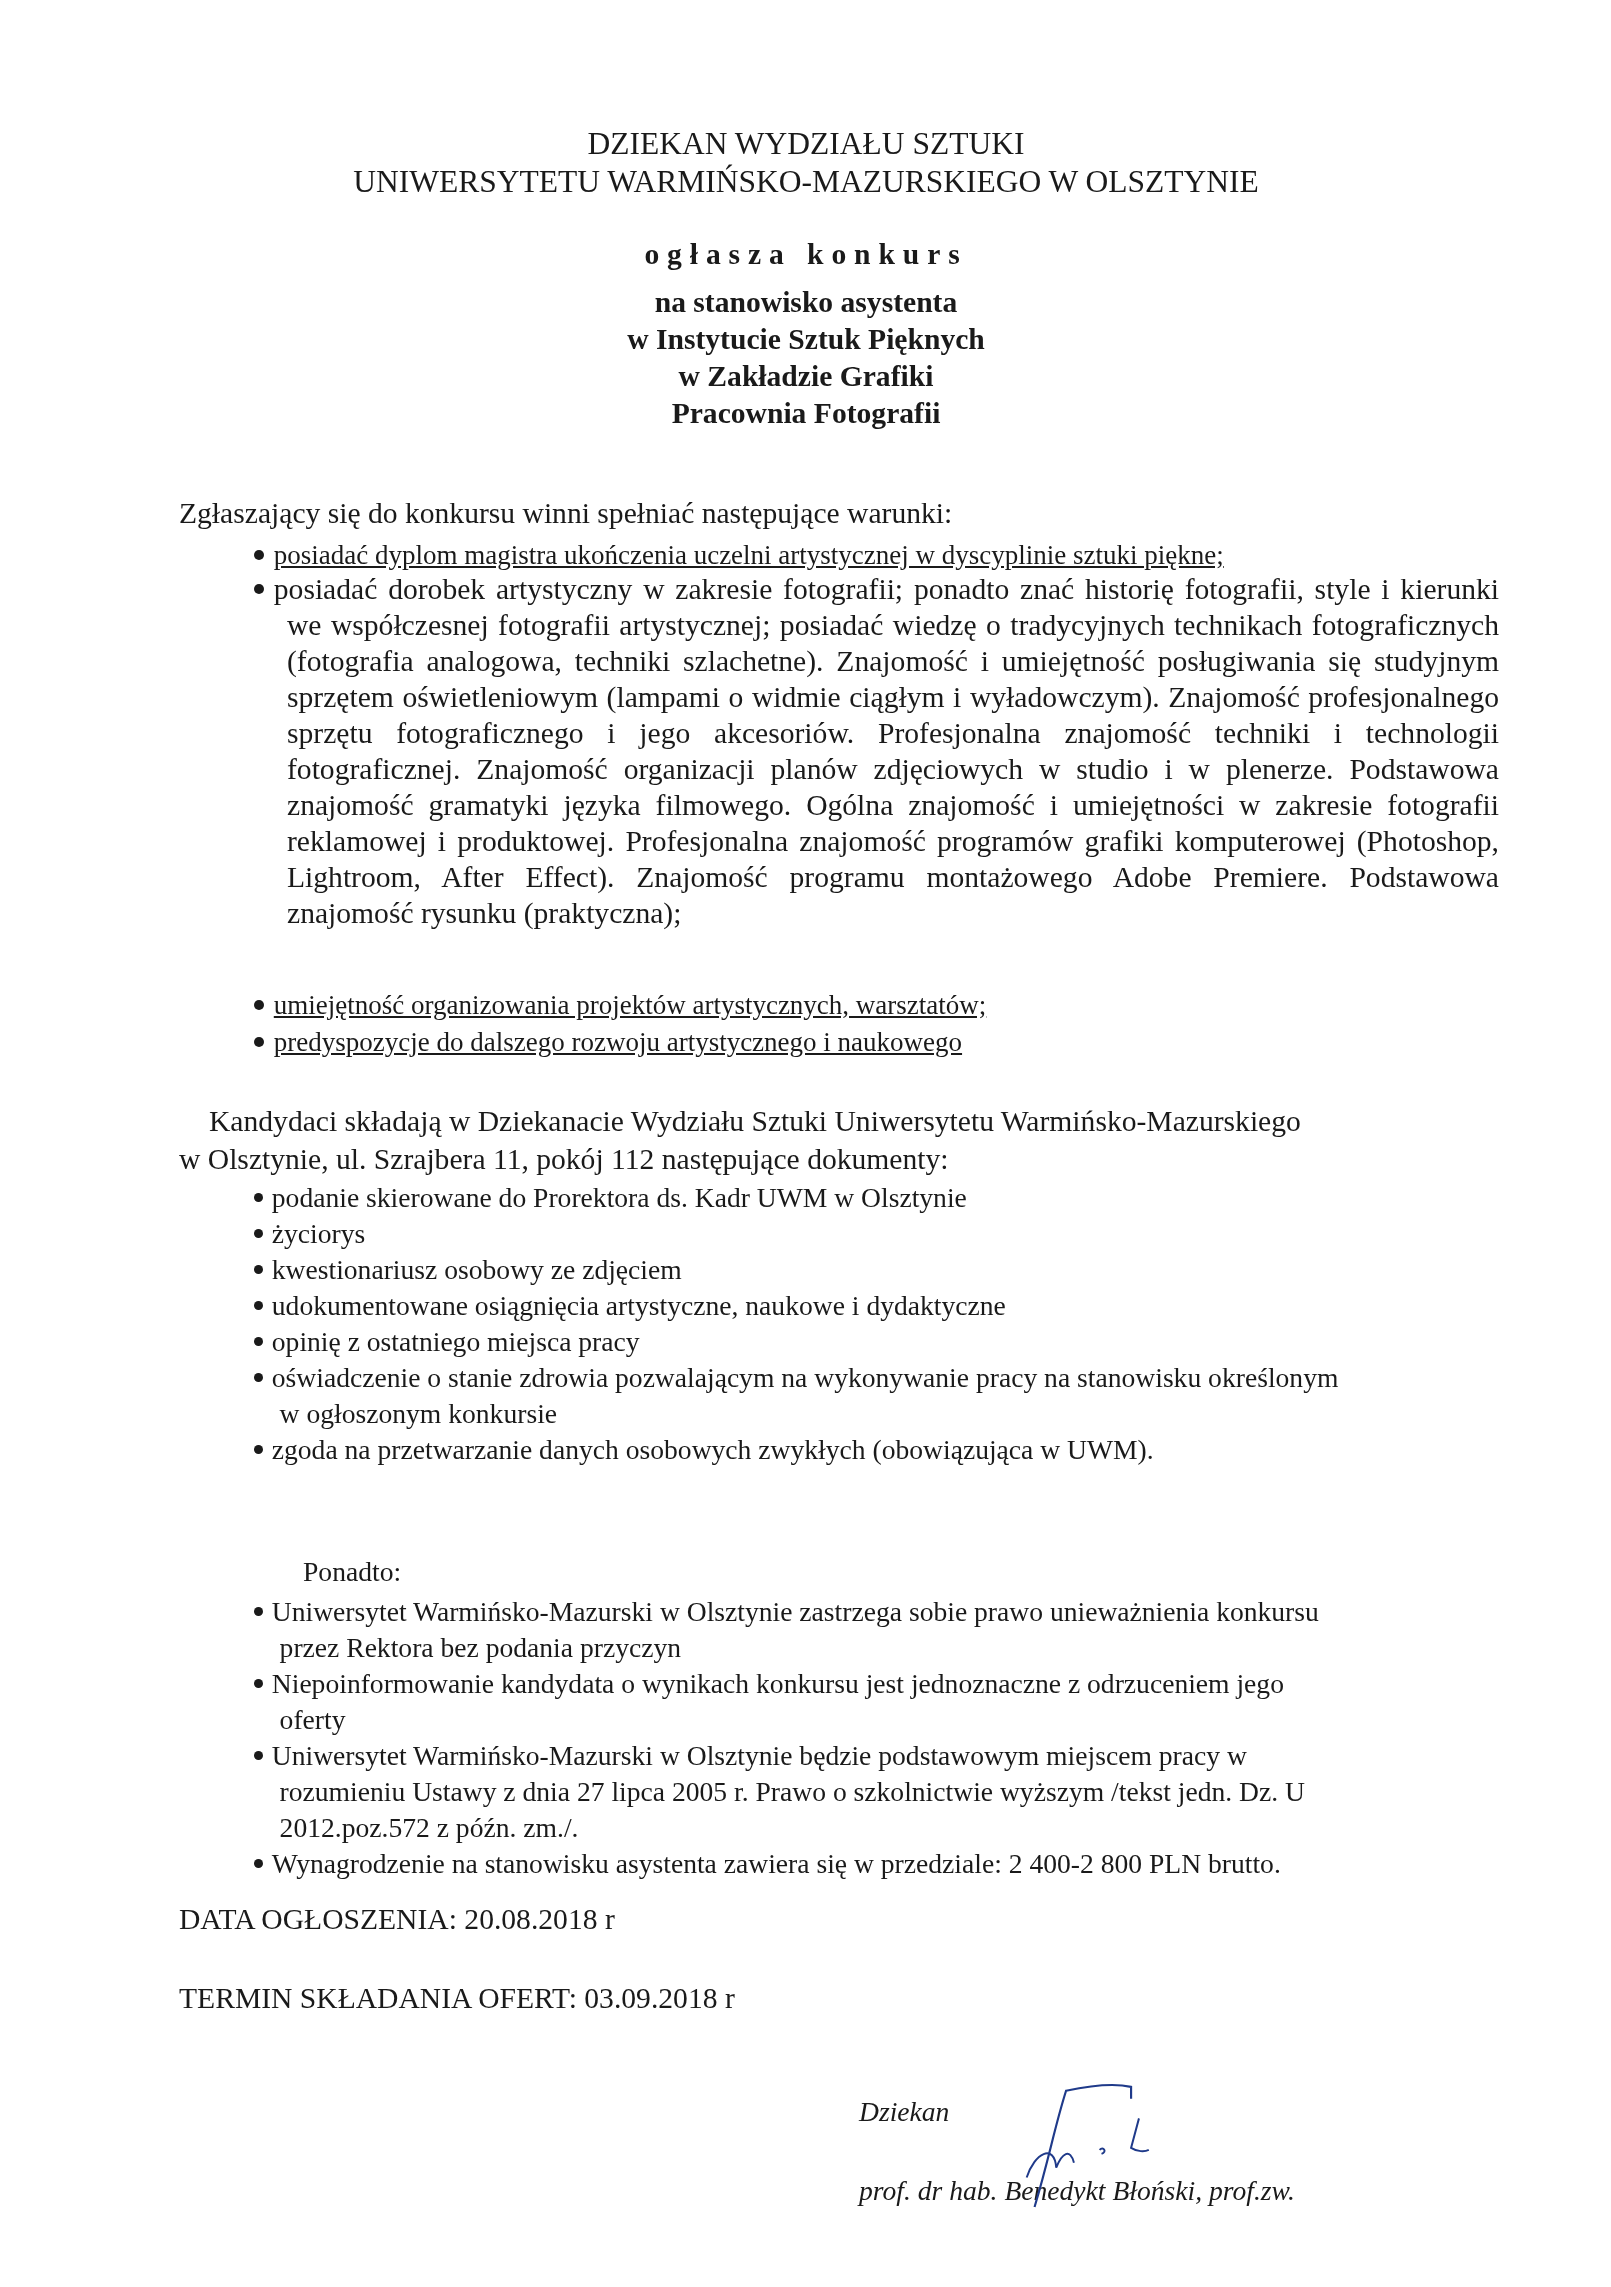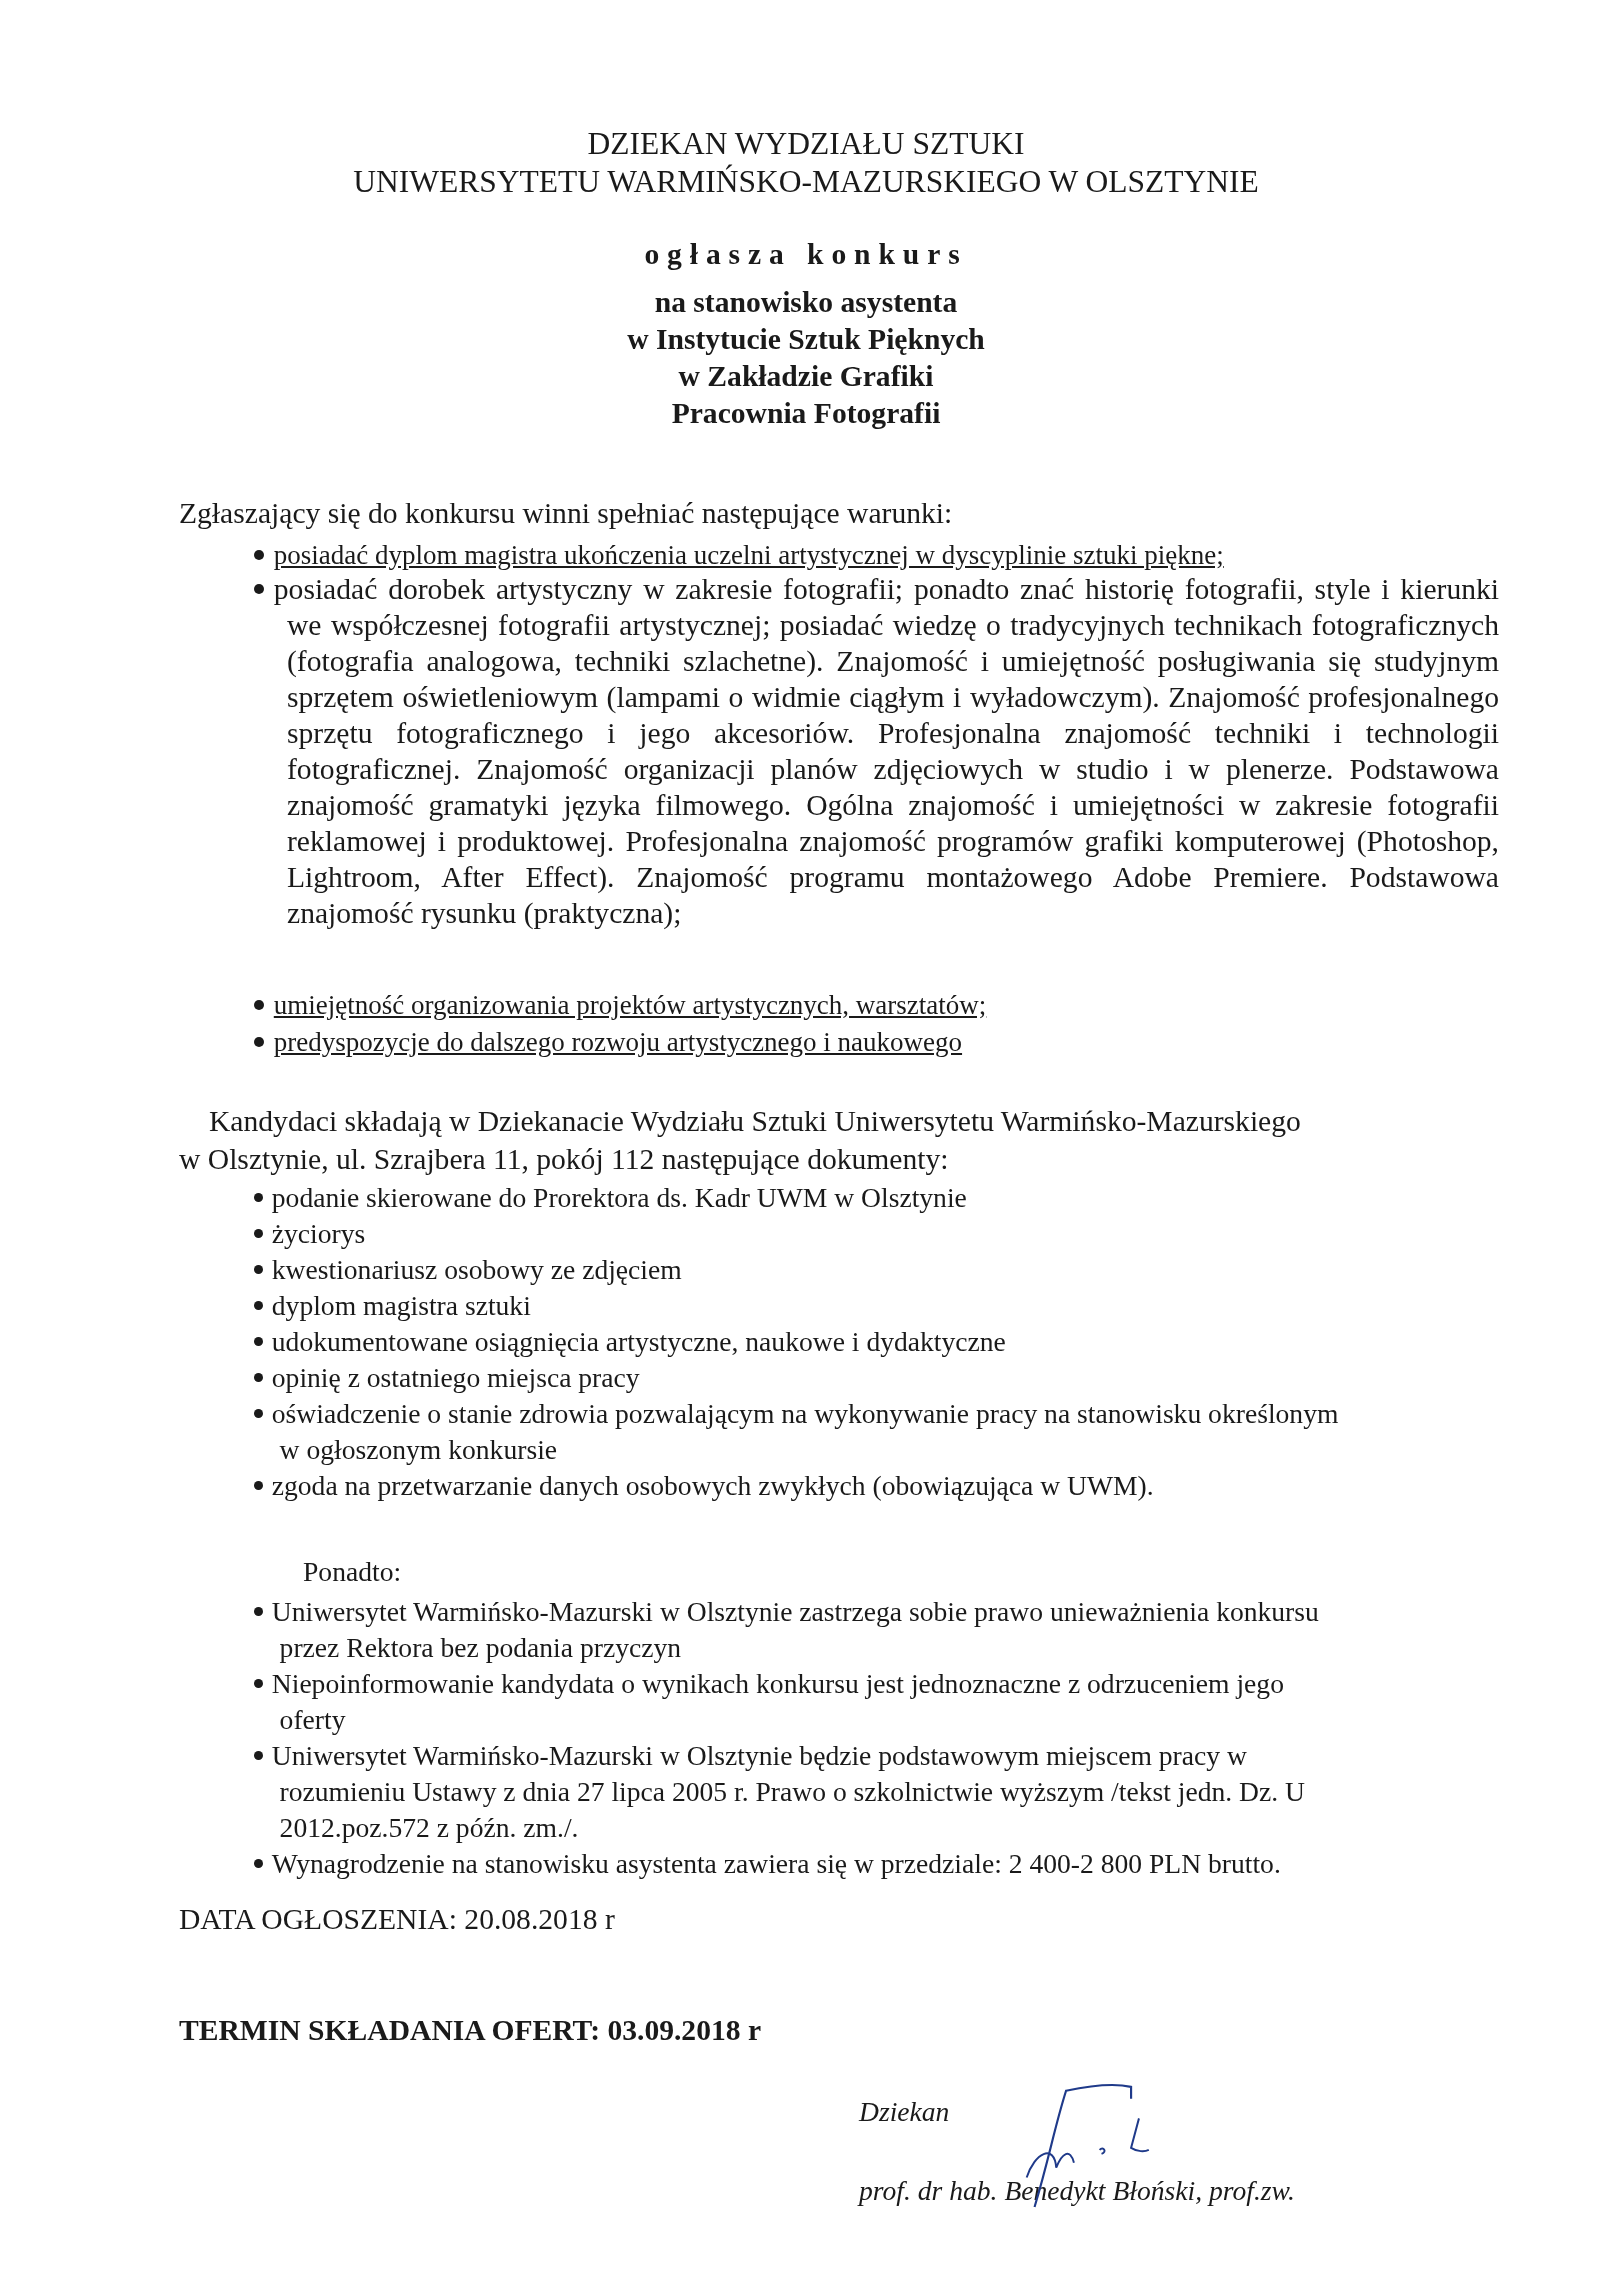--- a/index.html
+++ b/index.html
@@ -57,21 +57,20 @@
     <span class="dot"></span><span>predyspozycje do dalszego rozwoju artystycznego i naukowego</span>
   </div>
 
   <div class="abs body-text" style="left:209px; top:1105px;">Kandydaci składają w Dziekanacie Wydziału Sztuki Uniwersytetu Warmińsko-Mazurskiego</div>
   <div class="abs body-text" style="left:179px; top:1143px;">w Olsztynie, ul. Szrajbera 11, pokój 112 następujące dokumenty:</div>
 
   <div class="list2" style="top:1180px;">
     <div class="item"><span class="dot2"></span><span>podanie skierowane do Prorektora ds. Kadr UWM w Olsztynie</span></div>
     <div class="item"><span class="dot2"></span><span>życiorys</span></div>
     <div class="item"><span class="dot2"></span><span>kwestionariusz osobowy ze zdjęciem</span></div>
-    <div class="item"><span class="dot2"></span><span>dyplom magistra sztuki</span></div>
     <div class="item"><span class="dot2"></span><span>udokumentowane osiągnięcia artystyczne, naukowe i dydaktyczne</span></div>
     <div class="item"><span class="dot2"></span><span>opinię z ostatniego miejsca pracy</span></div>
     <div class="item"><span class="dot2"></span><span>oświadczenie o stanie zdrowia pozwalającym na wykonywanie pracy na stanowisku określonym</span></div>
     <div class="cont">w ogłoszonym konkursie</div>
     <div class="item"><span class="dot2"></span><span>zgoda na przetwarzanie danych osobowych zwykłych (obowiązująca w UWM).</span></div>
   </div>
 
   <div class="abs" style="left:303px; top:1556px; font-size:27.6px;">Ponadto:</div>
 
   <div class="list2" style="top:1594px;">
@@ -79,21 +78,21 @@
     <div class="cont">przez Rektora  bez podania przyczyn</div>
     <div class="item"><span class="dot2"></span><span>Niepoinformowanie kandydata o wynikach konkursu jest jednoznaczne  z odrzuceniem jego</span></div>
     <div class="cont">oferty</div>
     <div class="item"><span class="dot2"></span><span>Uniwersytet Warmińsko-Mazurski w Olsztynie będzie podstawowym miejscem pracy w</span></div>
     <div class="cont">rozumieniu Ustawy z dnia 27 lipca 2005 r. Prawo o szkolnictwie wyższym /tekst jedn. Dz. U</div>
     <div class="cont">2012.poz.572 z późn.  zm./.</div>
     <div class="item"><span class="dot2"></span><span>Wynagrodzenie na stanowisku asystenta zawiera się w przedziale: 2 400-2 800 PLN brutto.</span></div>
   </div>
 
   <div class="abs body-text" style="left:179px; top:1903px;">DATA OGŁOSZENIA: 20.08.2018 r</div>
-  <div class="abs body-text" style="left:179px; top:1982px; font-weight:bold;margin-top:32px;">TERMIN SKŁADANIA OFERT: 03.09.2018 r</div>
+  <div class="abs body-text" style="left:179px; top:1982px; font-weight:normal;">TERMIN SKŁADANIA OFERT: 03.09.2018 r</div>
 
   <div class="abs italic" style="left:859px; top:2096px; font-size:27.6px;font-style:italic;">Dziekan</div>
   <div class="abs italic" style="left:859px; top:2175px; font-size:27.6px;">prof. dr hab. Benedykt Błoński, prof.zw.</div>
 
   <svg style="position:absolute; left:1005px; top:2069px;" width="197" height="148" viewBox="0 0 200 150">
     <path d="M30 140 C 45 90, 50 60, 62 22 C 90 16, 110 14, 128 18 L 128 30" fill="none" stroke="#1f3a8a" stroke-width="2.2"></path>
     <path d="M22 110 C 30 85, 50 75, 52 100 C 58 85, 66 80, 70 95" fill="none" stroke="#1f3a8a" stroke-width="2"></path>
     <path d="M96 82 C 100 78, 104 84, 98 86" fill="none" stroke="#1f3a8a" stroke-width="2"></path>
     <path d="M136 50 L 128 80 C 134 84, 142 84, 146 82" fill="none" stroke="#1f3a8a" stroke-width="2"></path>
   </svg>

